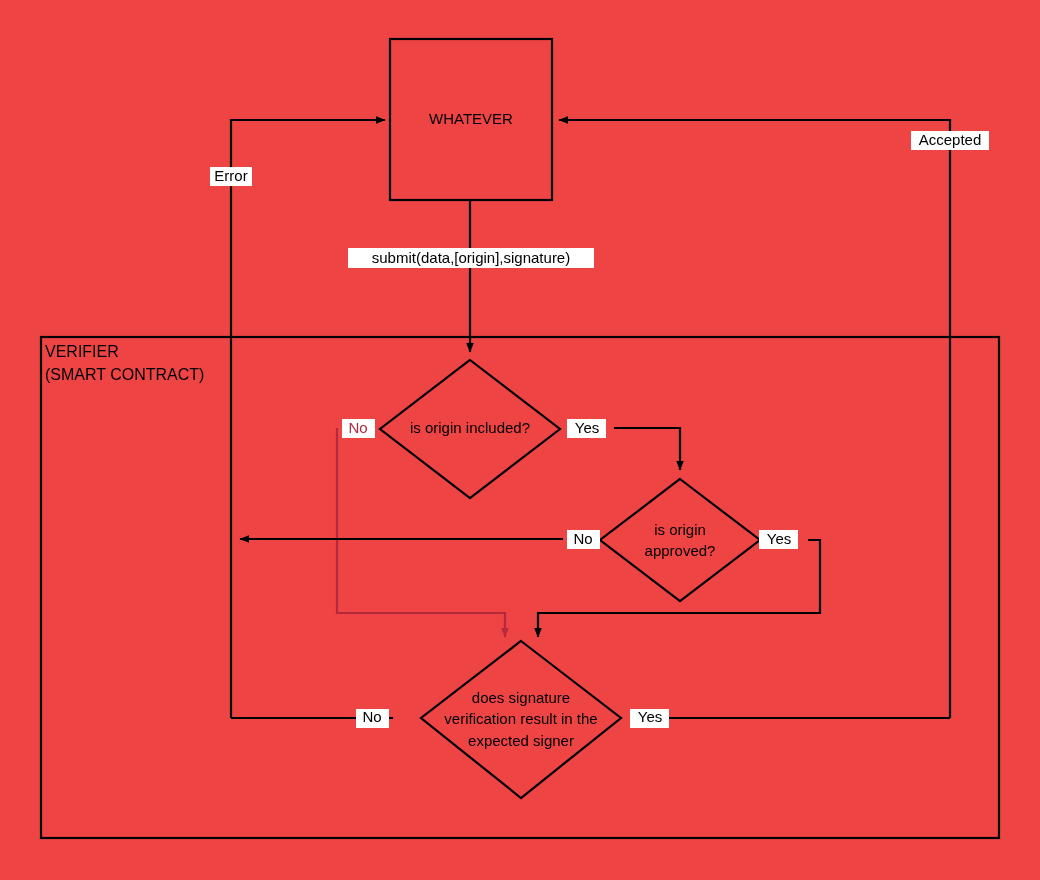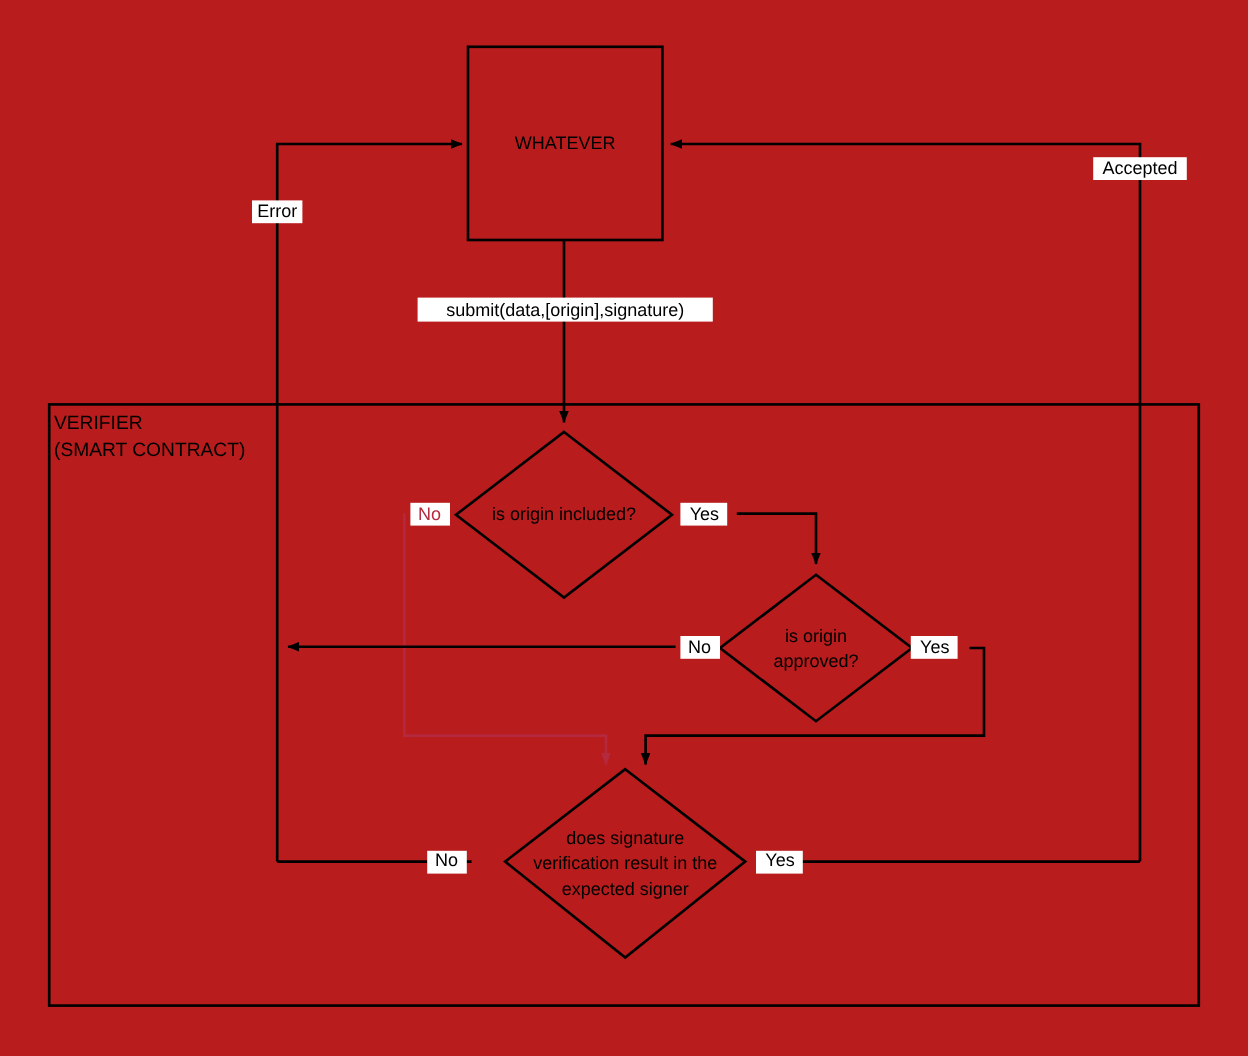--- a/index.html
+++ b/index.html
@@ -7,21 +7,21 @@
     padding: 0;
     background: #ffffff;
   }
   body {
     font-family: "Liberation Sans", sans-serif;
   }
   #canvas {
     position: relative;
     width: 1040px;
     height: 880px;
-    background: #b91c1c;
+    background: #ef4444;
     overflow: hidden;
   }
   #flow-svg {
     position: absolute;
     top: 0;
     left: 0;
     width: 1040px;
     height: 880px;
   }
   .shape-stroke {

